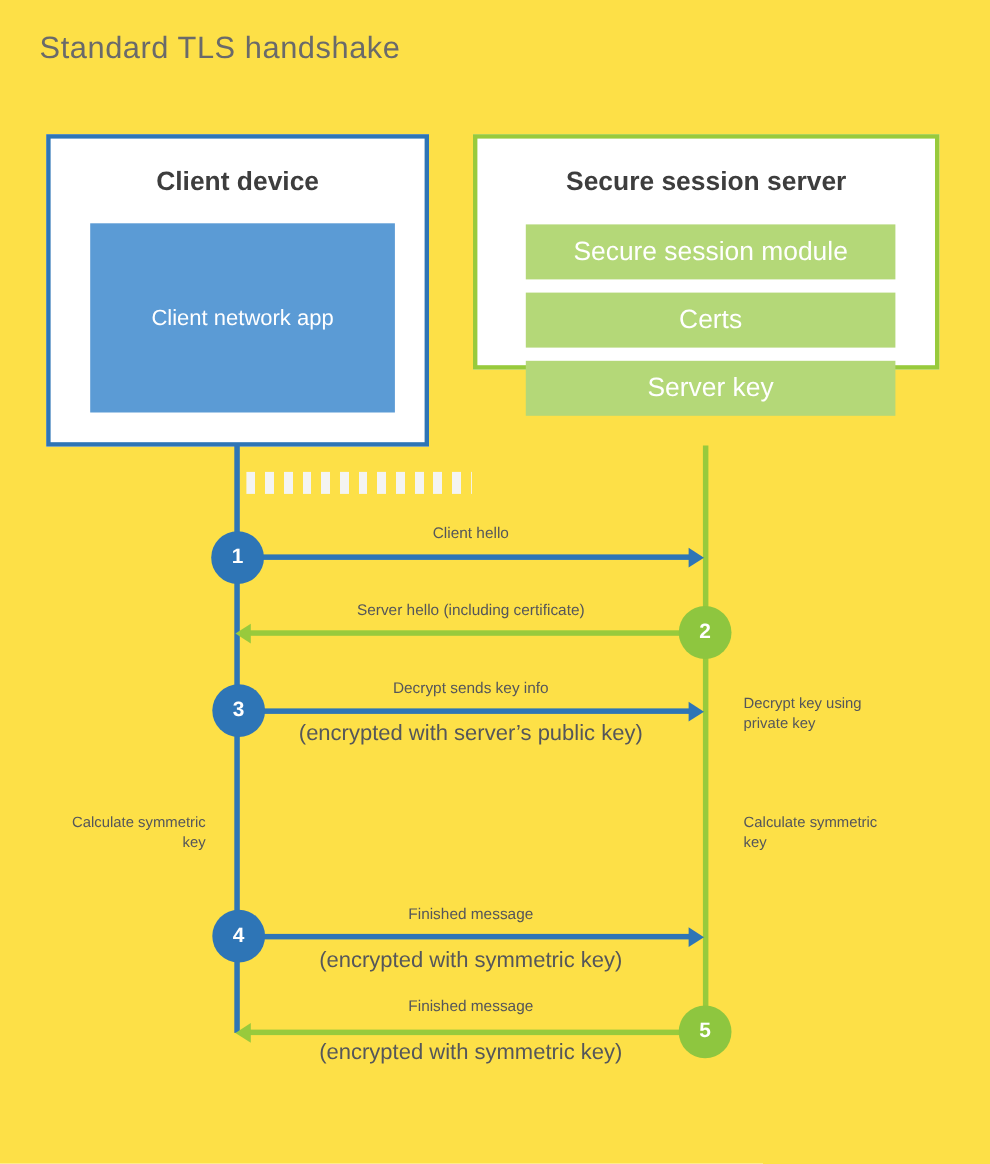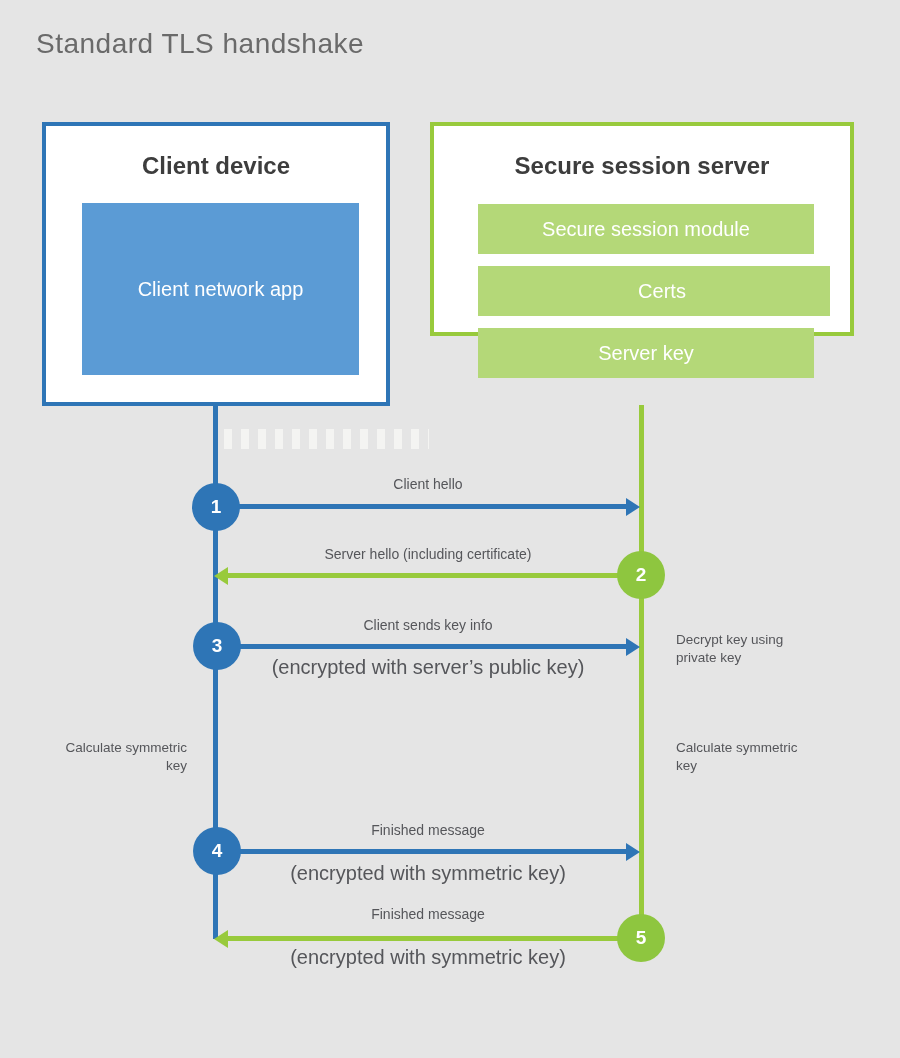--- a/index.html
+++ b/index.html
@@ -1,20 +1,20 @@
 <!DOCTYPE html>
 <html><head>
 <meta charset="utf-8">
 <style>
   html, body { margin: 0; padding: 0; background: #ffffff; }
   .canvas {
     position: relative;
     width: 900px;
     height: 1058px;
-    background: #e5e5e5;
+    background: #fde047;
     font-family: "Liberation Sans", sans-serif;
     overflow: hidden;
   }
   .page-title {
     position: absolute;
     left: 36px; top: 28px;
     font-size: 28px;
     font-weight: 300;
     color: #6a6a6a;
     letter-spacing: 0.5px;
@@ -33,21 +33,21 @@
     position: absolute; left: 36px; top: 77px; width: 277px; height: 172px;
     background: #5b9bd5;
     display: flex; align-items: center; justify-content: center;
     text-align: center; color: #ffffff; font-size: 20px; line-height: 1.5;
     padding: 0 40px; box-sizing: border-box;
   }
   .server-bar {
     position: absolute; left: 44px; width: 336px; height: 50px;
     background: #b4d878;
     display: flex; align-items: center; justify-content: center;
-    color: #ffffff; font-size: 20px;
+    color: #ffffff; font-size: 24px;
   }
   
   .lifeline { position: absolute; width: 5px; }
   .lifeline.blue { background: #2e75b6; }
   .lifeline.green { background: #98ca3c; }
   
   .faint-watermark {
     position: absolute; left: 224px; top: 429px; width: 205px; height: 20px;
     background: repeating-linear-gradient(90deg, #f4f4f2 0px, #f4f4f2 8px, transparent 8px, transparent 17px);
   }
@@ -95,21 +95,21 @@
   <h1 class="page-title">Standard TLS handshake</h1>
 
   <div class="actor-box client-box">
     <div class="box-header">Client device</div>
     <div class="client-app">Client network app</div>
   </div>
 
   <div class="actor-box server-box">
     <div class="box-header">Secure session server</div>
     <div class="server-bar" style="top: 78px;">Secure session module</div>
-    <div class="server-bar" style="top: 140px; padding-left: 16px;">Certs</div>
+    <div class="server-bar" style="top: 140px;">Certs</div>
     <div class="server-bar" style="top: 202px;">Server key</div>
   </div>
 
   <div class="lifeline blue" style="left: 213px; top: 405px; height: 534px;"></div>
   <div class="lifeline green" style="left: 639px; top: 405px; height: 534px;"></div>
 
   <div class="faint-watermark"></div>
 
   <div class="msg-label" style="left: 216px; top: 476px; width: 424px;">Client hello</div>
   <div class="arrow blue to-right" style="left: 218px; top: 498px; width: 422px;">
@@ -118,21 +118,21 @@
   </div>
   <div class="step-circle blue" style="left: 192px; top: 483px;">1</div>
 
   <div class="msg-label" style="left: 216px; top: 546px; width: 424px;">Server hello (including certificate)</div>
   <div class="arrow green to-left" style="left: 214px; top: 567px; width: 426px;">
     <div class="line"></div>
     <div class="head"></div>
   </div>
   <div class="step-circle green" style="left: 617px; top: 551px;">2</div>
 
-  <div class="msg-label" style="left: 216px; top: 617px; width: 424px;">Client sends key info</div>
+  <div class="msg-label" style="left: 216px; top: 617px; width: 424px;">Decrypt sends key info</div>
   <div class="arrow blue to-right" style="left: 218px; top: 638px; width: 422px;">
     <div class="line"></div>
     <div class="head"></div>
   </div>
   <div class="msg-sublabel" style="left: 216px; top: 656px; width: 424px;">(encrypted with server’s public key)</div>
   <div class="step-circle blue" style="left: 193px; top: 622px;">3</div>
 
   <div class="side-note" style="left: 676px; top: 631px; width: 140px;">Decrypt key using private key</div>
   <div class="side-note right-align" style="left: 57px; top: 739px; width: 130px;">Calculate symmetric key</div>
   <div class="side-note" style="left: 676px; top: 739px; width: 130px;">Calculate symmetric key</div>

